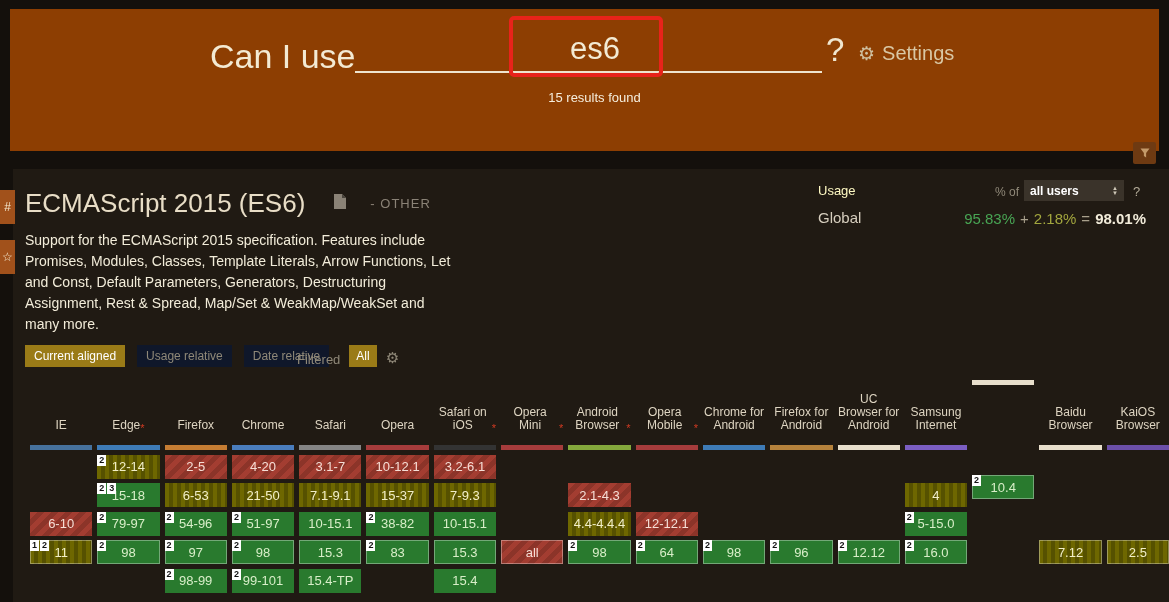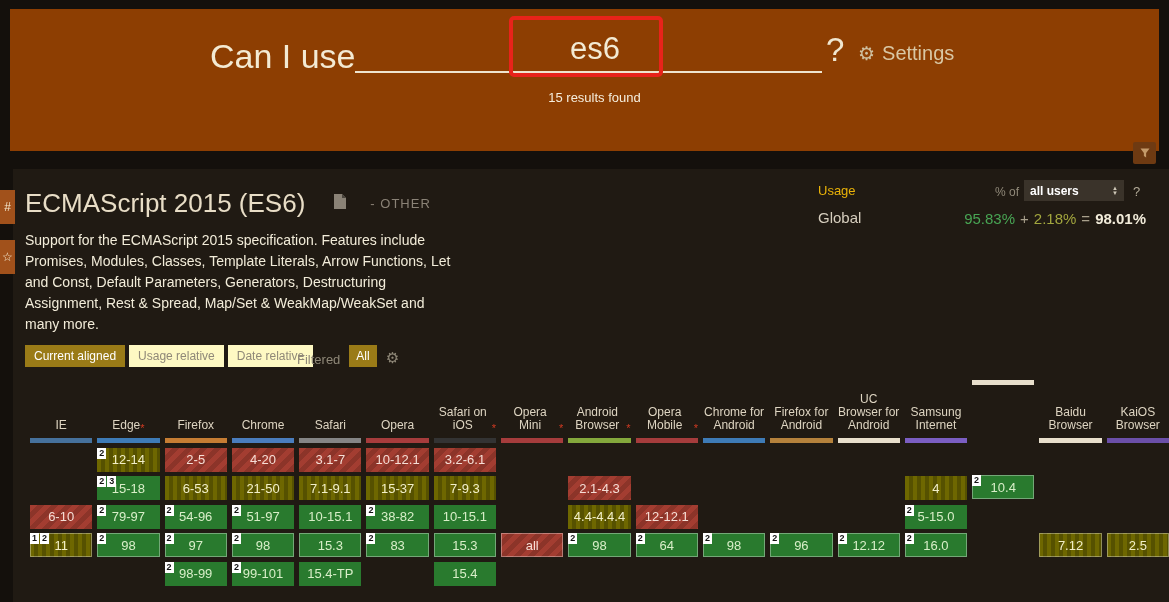--- a/index.html
+++ b/index.html
@@ -37,52 +37,52 @@
   .side-star{left:0;top:240px;}
 
   .title-row{position:absolute;left:25px;top:188px;display:flex;align-items:center;gap:24px;}
   .f-title{font-size:26px;color:#e8ddc6;}
   .doc-icon{display:inline-block;margin-left:4px;}
   .f-cat{font-size:13px;color:#8a8276;letter-spacing:1px;}
   .description{position:absolute;left:25px;top:230px;width:432px;font-size:14px;
                line-height:21px;color:#f2ecd9;}
 
   
-  .usage-label{position:absolute;left:818px;top:183px;font-size:13px;color:#eab308;}
+  .usage-label{position:absolute;left:818px;top:183px;font-size:13px;color:#fef9c3;}
   .global-label{position:absolute;left:818px;top:209px;font-size:15px;color:#d6cebe;}
   .pctof{position:absolute;left:955px;top:185px;width:64px;text-align:right;font-size:12px;color:#8f8878;}
   .usage-select{position:absolute;left:1024px;top:180px;width:100px;height:21px;background:#3a332a;
                 color:#fff;font-size:12px;font-weight:bold;display:flex;align-items:center;
                 padding:0 6px;box-sizing:border-box;cursor:pointer;justify-content:space-between;}
   .sel-arrows{display:flex;flex-direction:column;line-height:5px;font-size:6px;color:#cfc8b8;}
   .usage-help{position:absolute;left:1133px;top:184px;font-size:13px;color:#b3ab99;cursor:pointer;}
   .usage-values{position:absolute;left:950px;top:210px;width:196px;display:flex;justify-content:flex-end;
                 align-items:baseline;gap:5px;font-size:15px;}
   .v-sup{color:#48a554;}
   .v-op{color:#a8a08c;}
   .v-part{color:#a2a63e;}
   .v-tot{color:#f2ecda;font-weight:bold;}
 
   
-  .tabs{position:absolute;left:25px;top:345px;display:flex;gap:4px;}
+  .tabs{position:absolute;left:25px;top:345px;display:flex;gap:12px;}
   .tab{height:22px;display:flex;align-items:center;padding:0 9px;font-size:12px;cursor:pointer;
-       background:#fef9c3;color:#8f8878;}
+       background:#0f172a;color:#8f8878;}
   .tab.active{background:#9a7b17;color:#fff;}
   .filter-group{position:absolute;left:297px;top:345px;display:flex;align-items:flex-end;gap:9px;}
   .filtered-lab{font-size:13px;color:#8f8878;}
   .all-box{height:22px;display:flex;align-items:center;padding:0 7px;font-size:12px;
            background:#9a7b17;color:#fff;cursor:pointer;}
   .gear2{font-size:15px;color:#8f8878;cursor:pointer;}
 
   
   .support-table{position:absolute;left:30px;top:380px;width:1139px;display:grid;
                  grid-template-columns:repeat(17,1fr);column-gap:5px;}
   .col{display:flex;flex-direction:column;min-width:0;}
   .bname{height:52px;display:flex;align-items:flex-end;justify-content:center;text-align:center;
-         font-size:12px;line-height:13px;color:#ded5c2;position:relative;padding-bottom:6px;}
+         font-size:12px;line-height:13px;color:#ded5c2;position:relative;padding-bottom:13px;}
   .ast{color:#d03a22;font-size:11px;line-height:8px;}
   .underline{height:5px;width:100%;}
   .slot{height:24px;margin-top:4.5px;position:relative;display:flex;align-items:center;
         justify-content:center;font-size:13px;cursor:pointer;}
   .slot.empty{cursor:default;}
   .cell-green{background:#297a2e;color:#d8eec8;}
   .cell-olive{background:repeating-linear-gradient(90deg,#6e6700 0 4px,#565100 4px 8px);color:#f2efc8;}
   .cell-red{background:repeating-linear-gradient(135deg,#a33d31 0 5px,#8c3429 5px 10px);color:#f6ded6;}
   .slot.current{box-shadow:inset 0 0 0 1px rgba(255,255,255,0.35);}
   .badges{position:absolute;top:0;left:0;display:flex;gap:1px;}

